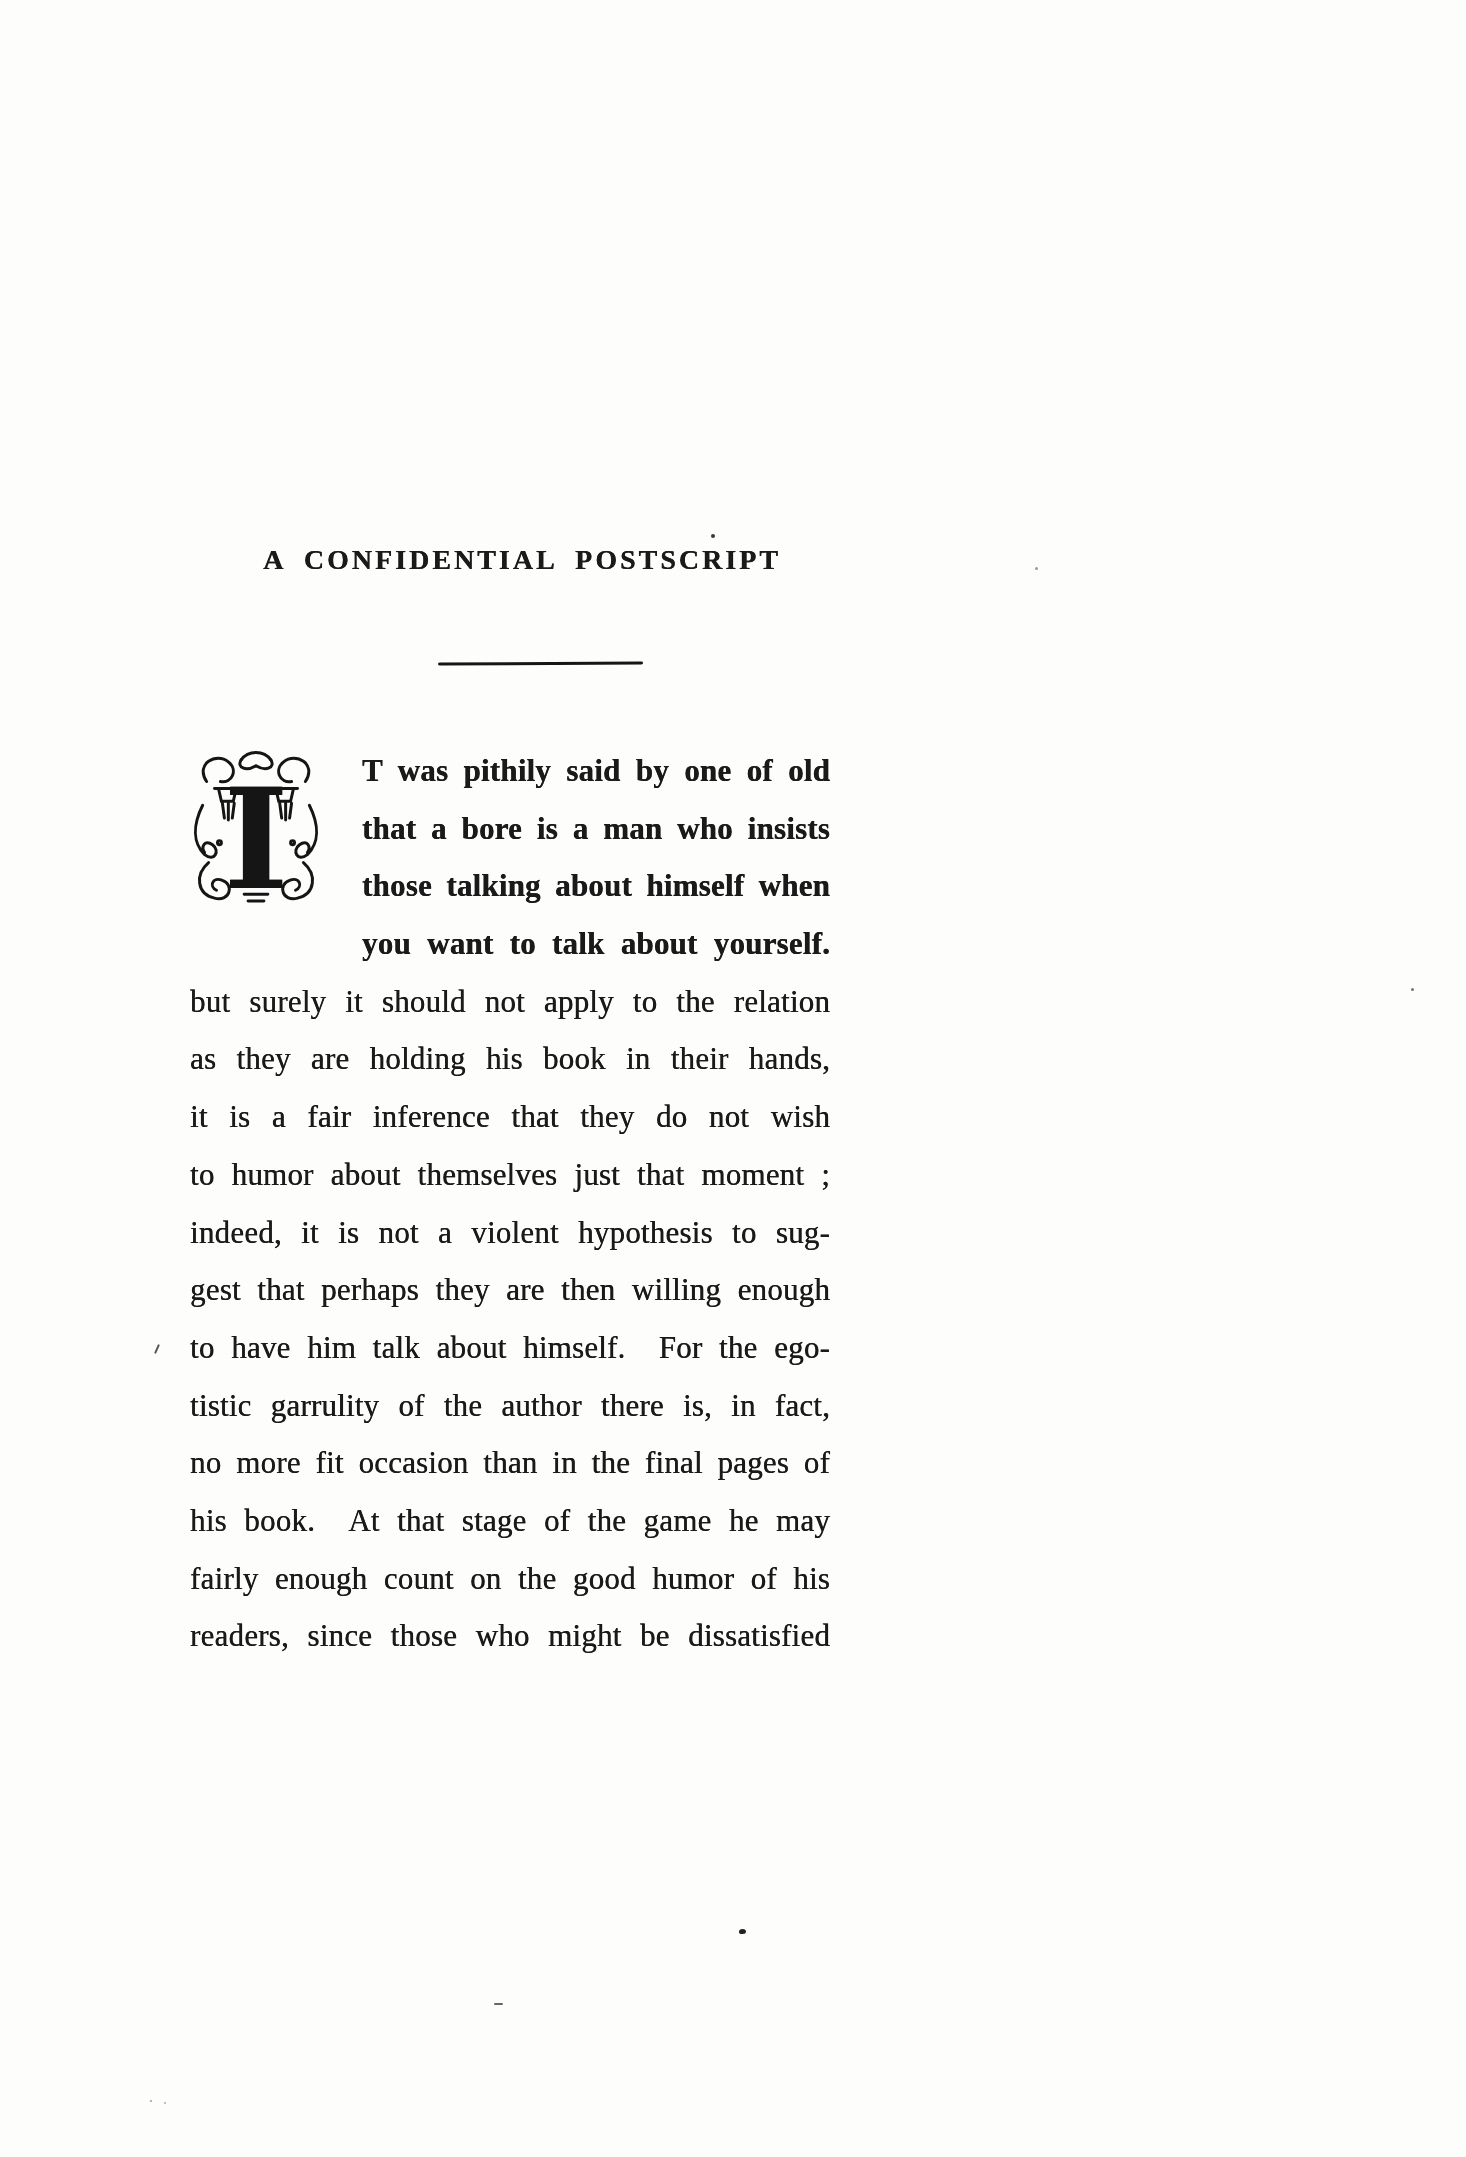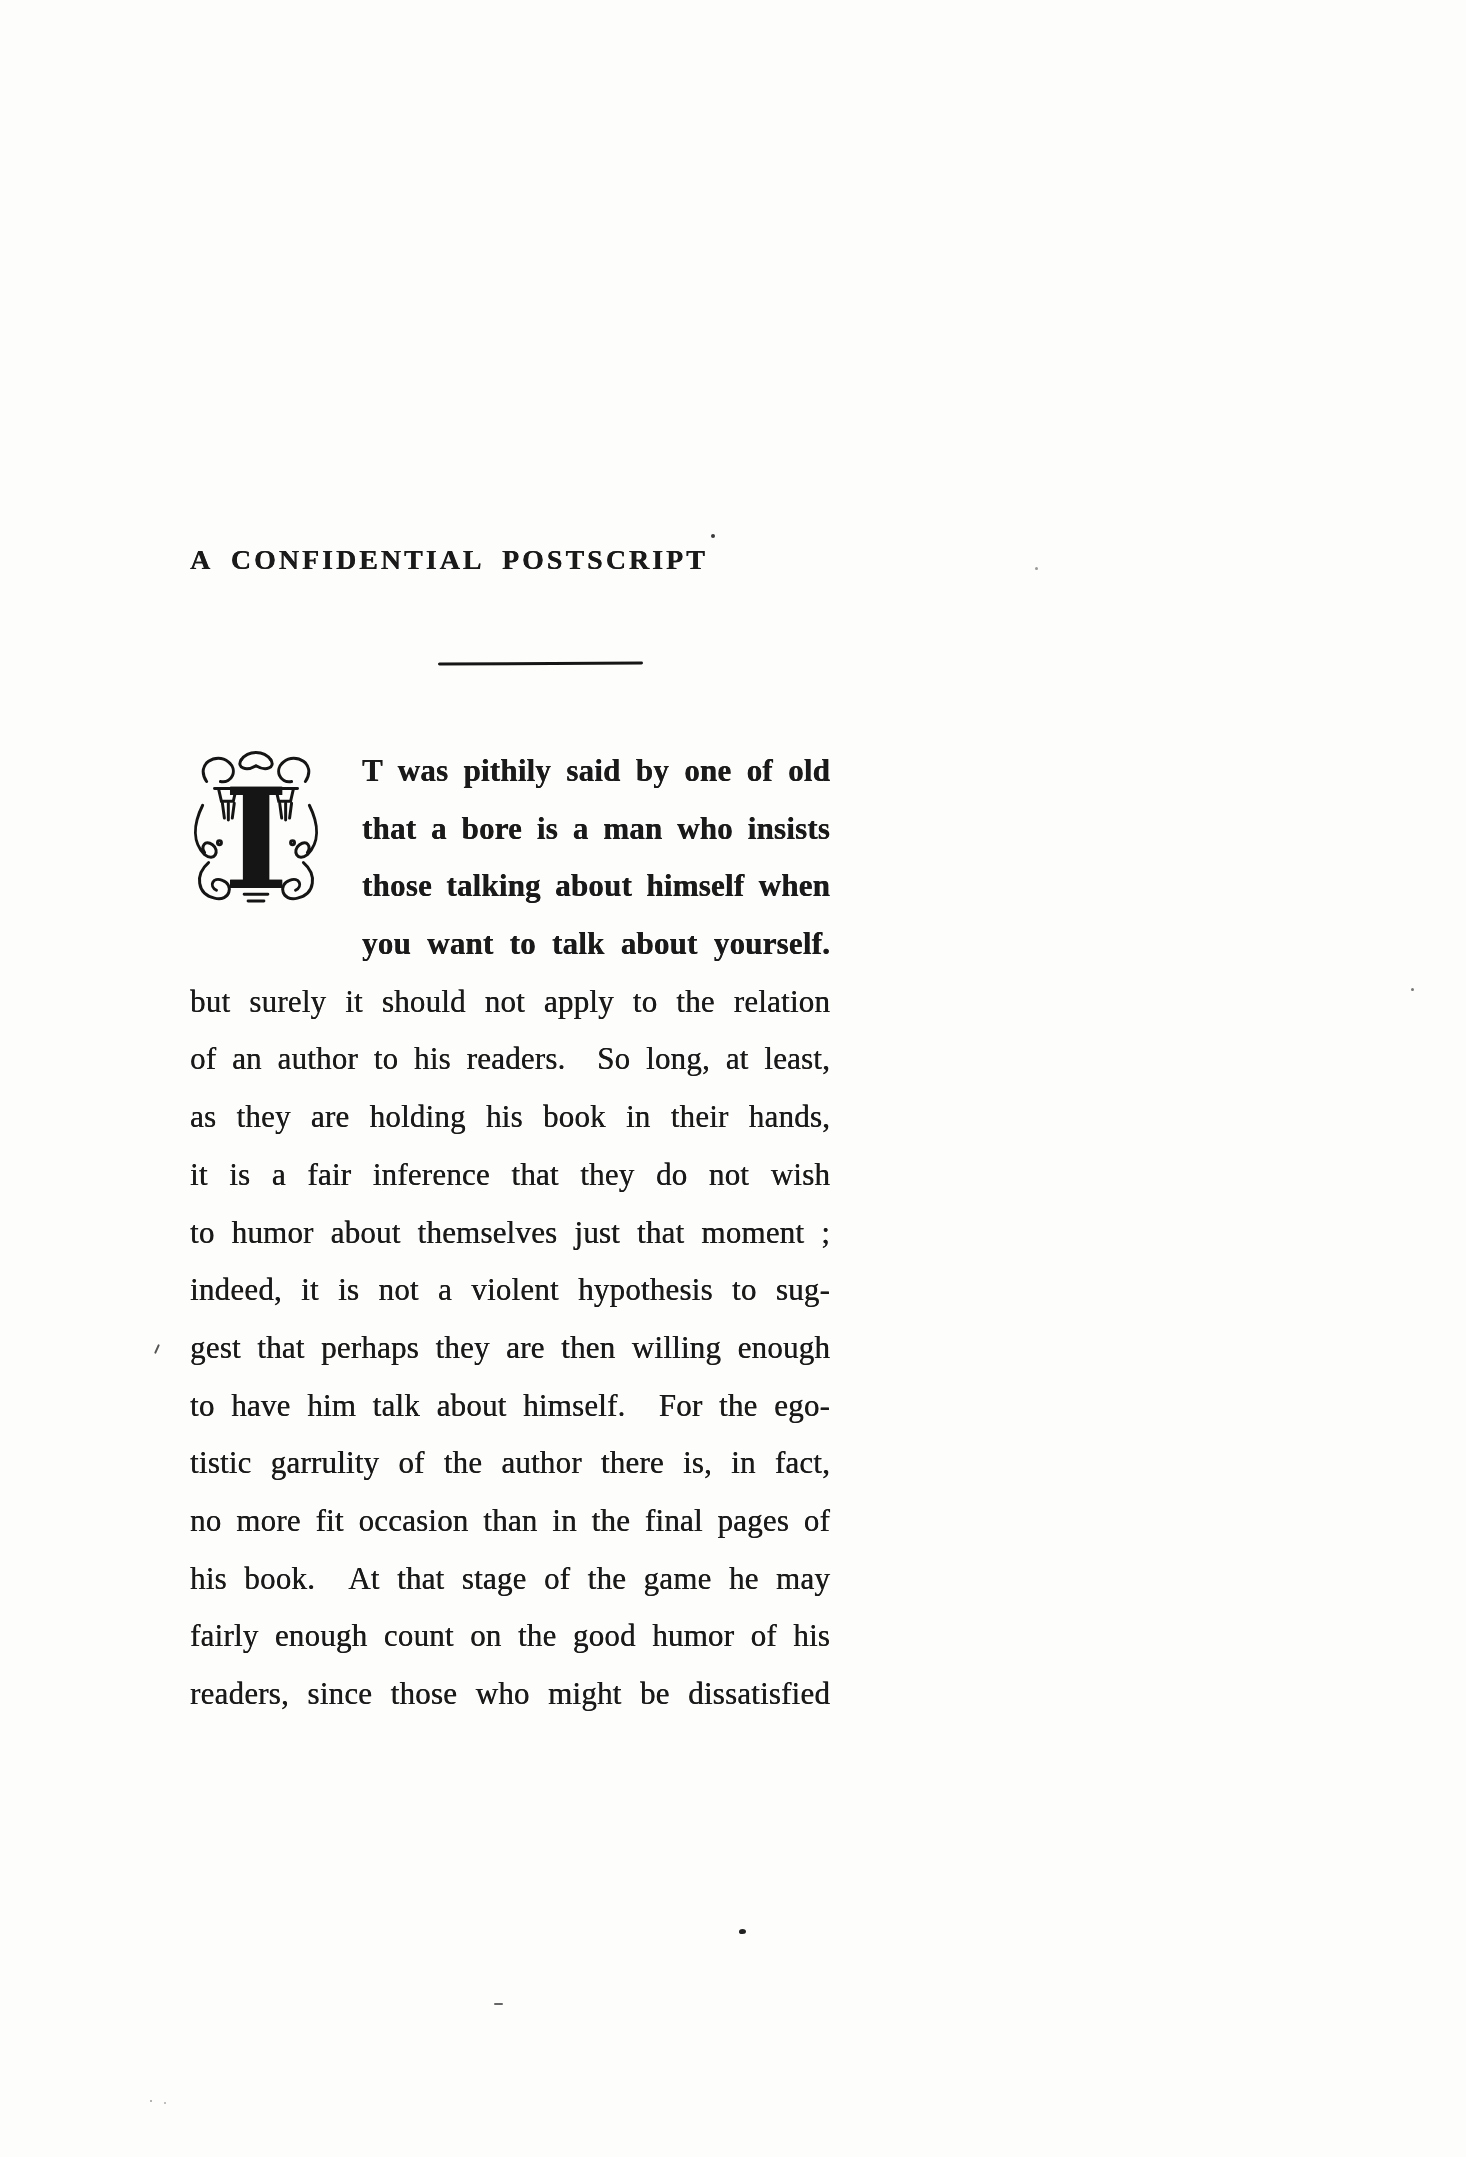--- a/index.html
+++ b/index.html
@@ -18,23 +18,23 @@
   .content {
     position: absolute;
     left: 190px;
     top: 0;
     width: 640px;
   }
 
   .chapter-title {
     position: absolute;
     top: 544px;
-    left: 0;
+    left: 12px;
     width: 640px;
-    text-align: left;
+    text-align: center;
     font-weight: bold;
     font-size: 28px;
     letter-spacing: 3px;
     word-spacing: 9px;
     white-space: nowrap;
     text-shadow: 0.3px 0 0 #1a1a1a;
   }
 
   .divider-rule {
     position: absolute;
@@ -123,21 +123,20 @@
           <path d="M58,152 h24 M62,159 h16"></path>
         </g>
         <text x="70" y="146" text-anchor="middle" font-family="'DejaVu Serif', serif" font-weight="bold" font-size="140" fill="#151515" stroke="none">I</text>
       </svg>
 
       <div class="line indent">T was pithily said by one of old</div>
       <div class="line indent">that a bore is a man who insists</div>
       <div class="line indent">those talking about himself when</div>
       <div class="line indent">you want to talk about yourself.</div>
       <div class="line">but surely it should not apply to the relation</div>
-      <div class="line">of an author to his readers.&nbsp; So long, at least,</div>
       <div class="line">as they are holding his book in their hands,</div>
       <div class="line">it is a fair inference that they do not wish</div>
       <div class="line">to humor about themselves just that moment ;</div>
       <div class="line">indeed, it is not a violent hypothesis to sug-</div>
       <div class="line">gest that perhaps they are then willing enough</div>
       <div class="line">to have him talk about himself.&nbsp; For the ego-</div>
       <div class="line">tistic garrulity of the author there is, in fact,</div>
       <div class="line">no more fit occasion than in the final pages of</div>
       <div class="line">his book.&nbsp; At that stage of the game he may</div>
       <div class="line">fairly enough count on the good humor of his</div>

